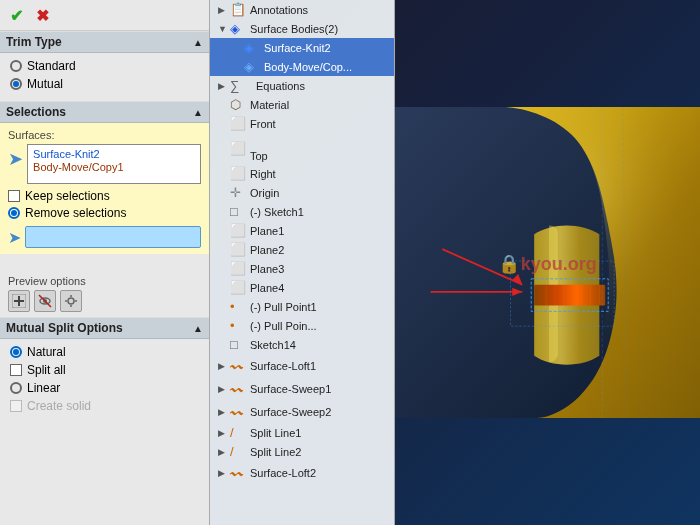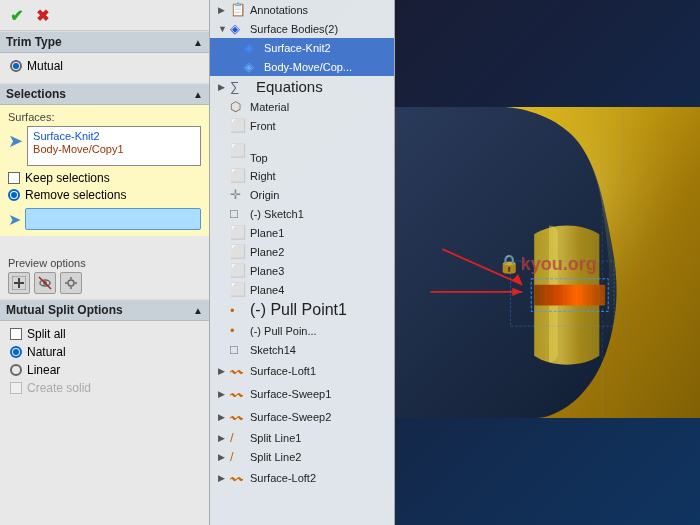--- a/index.html
+++ b/index.html
@@ -249,20 +249,24 @@
     <div class="toolbar-btn green">✔</div>
     <div class="toolbar-btn red">✖</div>
   </div>
 
   <div class="section-header">
     <span>Trim Type</span>
     <span class="section-chevron">▲</span>
   </div>
   <div class="section-content">
     <div class="radio-row">
+      <div class="radio-circle"></div>
+      <span>Standard</span>
+    </div>
+    <div class="radio-row">
       <div class="radio-circle selected"></div>
       <span>Mutual</span>
     </div>
   </div>
 
   <div class="section-header">
     <span>Selections</span>
     <span class="section-chevron">▲</span>
   </div>
   <div class="selections-content">
@@ -318,28 +322,28 @@
       </div>
     </div>
   </div>
 
   <div class="section-header">
     <span>Mutual Split Options</span>
     <span class="section-chevron">▲</span>
   </div>
   <div class="split-content">
     <div class="split-row">
+      <div style="width: 12px; height: 12px; border-radius: 50%; border: 2px solid #0066cc; display: flex; align-items: center; justify-content: center;">
+        <div style="width: 6px; height: 6px; border-radius: 50%; background: #0066cc;"></div>
+      </div>
+      <span>Natural</span>
+    </div>
+    <div class="split-row">
       <div class="split-checkbox"></div>
       <span>Split all</span>
-    </div>
-    <div class="split-row">
-      <div style="width: 12px; height: 12px; border-radius: 50%; border: 2px solid #0066cc; display: flex; align-items: center; justify-content: center;">
-        <div style="width: 6px; height: 6px; border-radius: 50%; background: #0066cc;"></div>
-      </div>
-      <span>Natural</span>
     </div>
     <div class="split-row">
       <div style="width: 12px; height: 12px; border-radius: 50%; border: 2px solid #666;"></div>
       <span>Linear</span>
     </div>
     <div class="split-row">
       <div class="split-checkbox" style="border-color: #bbb; background: #f0f0f0;"></div>
       <span class="disabled-text">Create solid</span>
     </div>
   </div>
@@ -370,21 +374,21 @@
       <div class="tree-item" style="background: rgb(68, 119, 204); color: white;">
       <span style="min-width:18px; display:inline-block;"></span>
       <span style="min-width:12px; font-size:9px; color:#555;"></span>
       <span style="min-width:18px; display:inline-flex; align-items:center; color:#66aaff; font-size:13px; margin-right:2px;">◈</span>
       <span style="font-size:11px;">Body-Move/Cop...</span>
     </div>
       <div class="tree-item">
       <span style="min-width:4px; display:inline-block;"></span>
       <span style="min-width:12px; font-size:9px; color:#555;">▶</span>
       <span style="min-width:18px; display:inline-flex; align-items:center; color:#666; font-size:13px; margin-right:2px;">∑</span>
-      <span style="font-size:15px;padding-left:6px;">Equations</span>
+      <span style="font-size:11px;padding-left:6px;">Equations</span>
     </div>
       <div class="tree-item">
       <span style="min-width:4px; display:inline-block;"></span>
       <span style="min-width:12px; font-size:9px; color:#555;"></span>
       <span style="min-width:18px; display:inline-flex; align-items:center; color:#886644; font-size:13px; margin-right:2px;">⬡</span>
       <span style="font-size:11px;">Material <not specifi...<="" span="">
     </not></span>
       </div>
       <div class="tree-item">
       <span style="min-width:4px; display:inline-block;"></span>
@@ -437,21 +441,21 @@
       <div class="tree-item">
       <span style="min-width:4px; display:inline-block;"></span>
       <span style="min-width:12px; font-size:9px; color:#555;"></span>
       <span style="min-width:18px; display:inline-flex; align-items:center; color:#888; font-size:13px; margin-right:2px;">⬜</span>
       <span style="font-size:11px;">Plane4</span>
     </div>
       <div class="tree-item">
       <span style="min-width:4px; display:inline-block;"></span>
       <span style="min-width:12px; font-size:9px; color:#555;"></span>
       <span style="min-width:18px; display:inline-flex; align-items:center; color:#cc6600; font-size:13px; margin-right:2px;">•</span>
-      <span style="font-size:16px;">(-) Pull Point1</span>
+      <span style="font-size:11px;">(-) Pull Point1</span>
     </div>
       <div class="tree-item">
       <span style="min-width:4px; display:inline-block;"></span>
       <span style="min-width:12px; font-size:9px; color:#555;"></span>
       <span style="min-width:18px; display:inline-flex; align-items:center; color:#cc6600; font-size:13px; margin-right:2px;">•</span>
       <span style="font-size:11px;">(-) Pull Poin...</span>
     </div>
       <div class="tree-item">
       <span style="min-width:4px; display:inline-block;"></span>
       <span style="min-width:12px; font-size:9px; color:#555;"></span>

